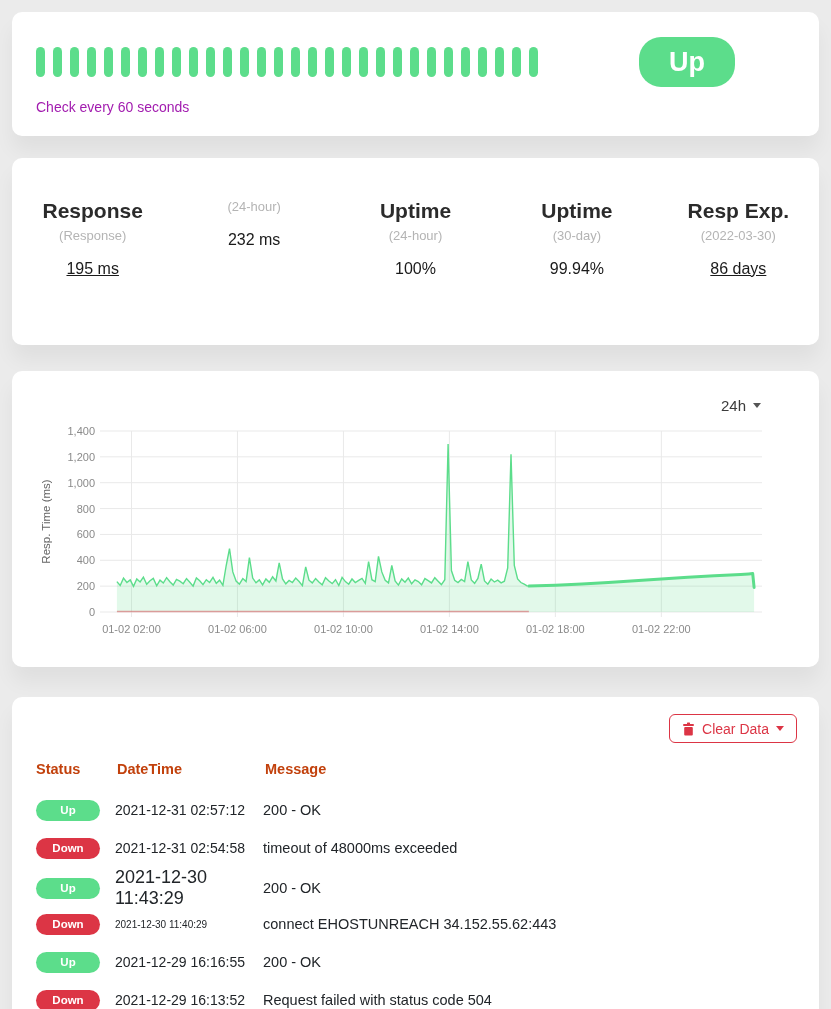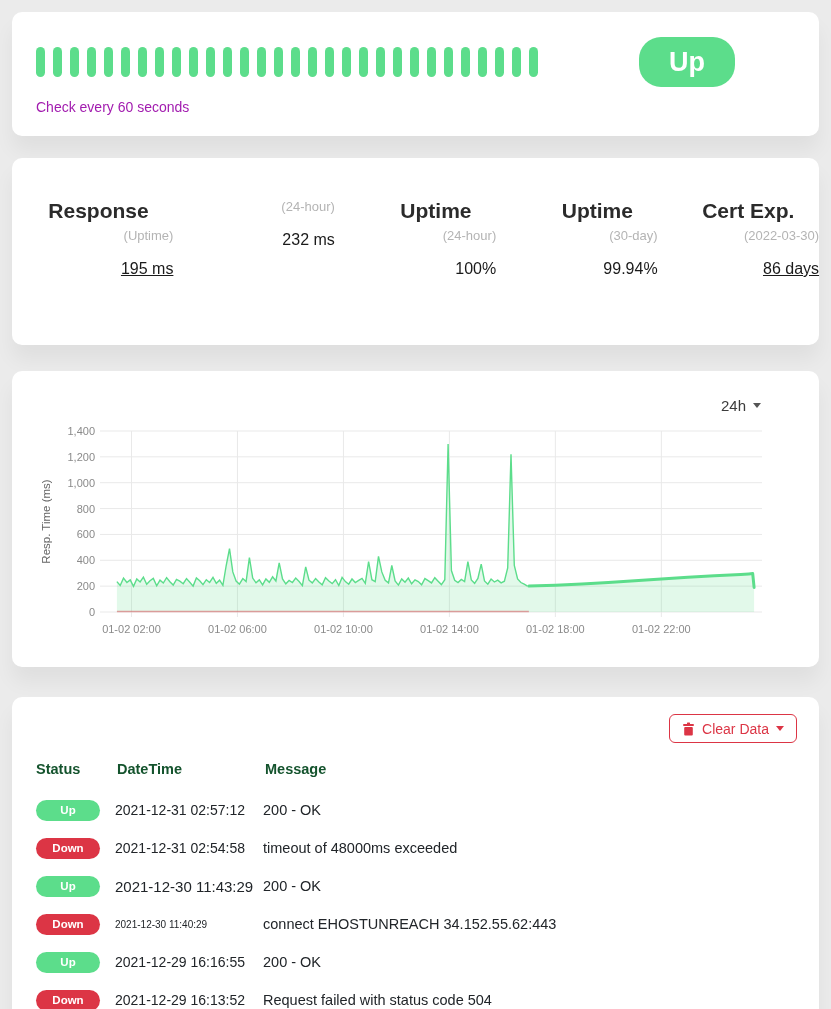--- a/index.html
+++ b/index.html
@@ -25,21 +25,21 @@
     margin-left:auto; margin-right:60px;
     width:96px; height:50px; border-radius:22px;
     display:flex; align-items:center; justify-content:center;
     color:#fff; font-size:27px; font-weight:700;
   }
   .hb-caption { margin-top:12px; font-size:14px; color:#a21caf; }
 
   
   .card-stats { height:187px; padding:38px 0 0 0; margin-bottom:26px; }
   .stats-row { display:flex; }
-  .stat-col { flex:1; text-align:right; }
+  .stat-col { flex:1; text-align:center; }
   .stat-col h4 {
     margin:0 auto; max-width:112px;
     font-size:21px; line-height:29px; font-weight:700; color:#2b2b2b;
   }
   .stat-sub { margin-top:3px; font-size:13px; color:#b4b4b4; }
   .stat-value { margin-top:17px; font-size:16px; color:#1a1a1a; }
   .stat-value.u { text-decoration:underline; }
 
   
   .card-chart { height:296px; margin-bottom:30px; position:relative; }
@@ -60,21 +60,21 @@
   .events-toolbar { display:flex; justify-content:flex-end; }
   .clear-btn {
     display:flex; align-items:center; gap:7px;
     height:29px; padding:0 12px;
     background:#fff; border:1px solid #dc3545; border-radius:6px;
     color:#dc3545; font-size:14px; font-family:inherit; cursor:pointer;
   }
   .clear-btn .caret-down { border-top-color:#dc3545; }
   .events-table { margin-top:12px; }
   .ev-grid { display:grid; grid-template-columns:81px 148px 1fr; align-items:center; }
-  .ev-head { height:28px; font-size:14.5px; font-weight:700; color:#14532d; padding-left:2px; }
+  .ev-head { height:28px; font-size:14.5px; font-weight:700; color:#c2410c; padding-left:2px; }
   .ev-rows { margin-top:8px; }
   .ev-row { height:38px; font-size:14.5px; color:#212529; }
   .badge {
     width:64px; height:21px; border-radius:11px; margin-left:2px;
     display:flex; align-items:center; justify-content:center;
     color:#fff; font-size:11.5px; font-weight:700;
   }
 </style>
 </head>
 <body>
@@ -117,39 +117,39 @@
         </div>
       <div class="up-badge" style="background: rgb(92, 221, 139);">Up</div>
     </div>
     <div class="hb-caption">Check every 60 seconds</div>
   </div>
 
   <div class="card card-stats">
     <div class="stats-row">
         <div class="stat-col">
           <h4>Response</h4>
-          <div class="stat-sub">(Uptime)</div>
+          <div class="stat-sub">(Response)</div>
           <div class="stat-value u">195 ms</div>
         </div>
         <div class="stat-col">
           <div class="stat-sub">(24-hour)</div>
           <div class="stat-value">232 ms</div>
         </div>
         <div class="stat-col">
           <h4>Uptime</h4>
           <div class="stat-sub">(24-hour)</div>
           <div class="stat-value">100%</div>
         </div>
         <div class="stat-col">
           <h4>Uptime</h4>
           <div class="stat-sub">(30-day)</div>
           <div class="stat-value">99.94%</div>
         </div>
         <div class="stat-col">
-          <h4>Cert Exp.</h4>
+          <h4>Resp Exp.</h4>
           <div class="stat-sub">(2022-03-30)</div>
           <div class="stat-value u">86 days</div>
         </div>
       </div>
   </div>
 
   <div class="card card-chart">
     <div class="chart-period">
       <span>24h</span>
       <span class="caret-down"></span>
@@ -221,21 +221,21 @@
             <div>
               <div class="badge" style="background: rgb(220, 53, 69);">Down</div>
             </div>
             <div style="font-size: 14px;">2021-12-31 02:54:58</div>
             <div>timeout of 48000ms exceeded</div>
           </div>
           <div class="ev-grid ev-row">
             <div>
               <div class="badge" style="background: rgb(92, 221, 139);">Up</div>
             </div>
-            <div style="font-size: 15px;">2021-12-30 11:43:29</div>
+            <div style="font-size: 18px;">2021-12-30 11:43:29</div>
             <div>200 - OK</div>
           </div>
           <div class="ev-grid ev-row">
             <div>
               <div class="badge" style="background: rgb(220, 53, 69);">Down</div>
             </div>
             <div style="font-size: 10px;">2021-12-30 11:40:29</div>
             <div>connect EHOSTUNREACH 34.152.55.62:443</div>
           </div>
           <div class="ev-grid ev-row">

